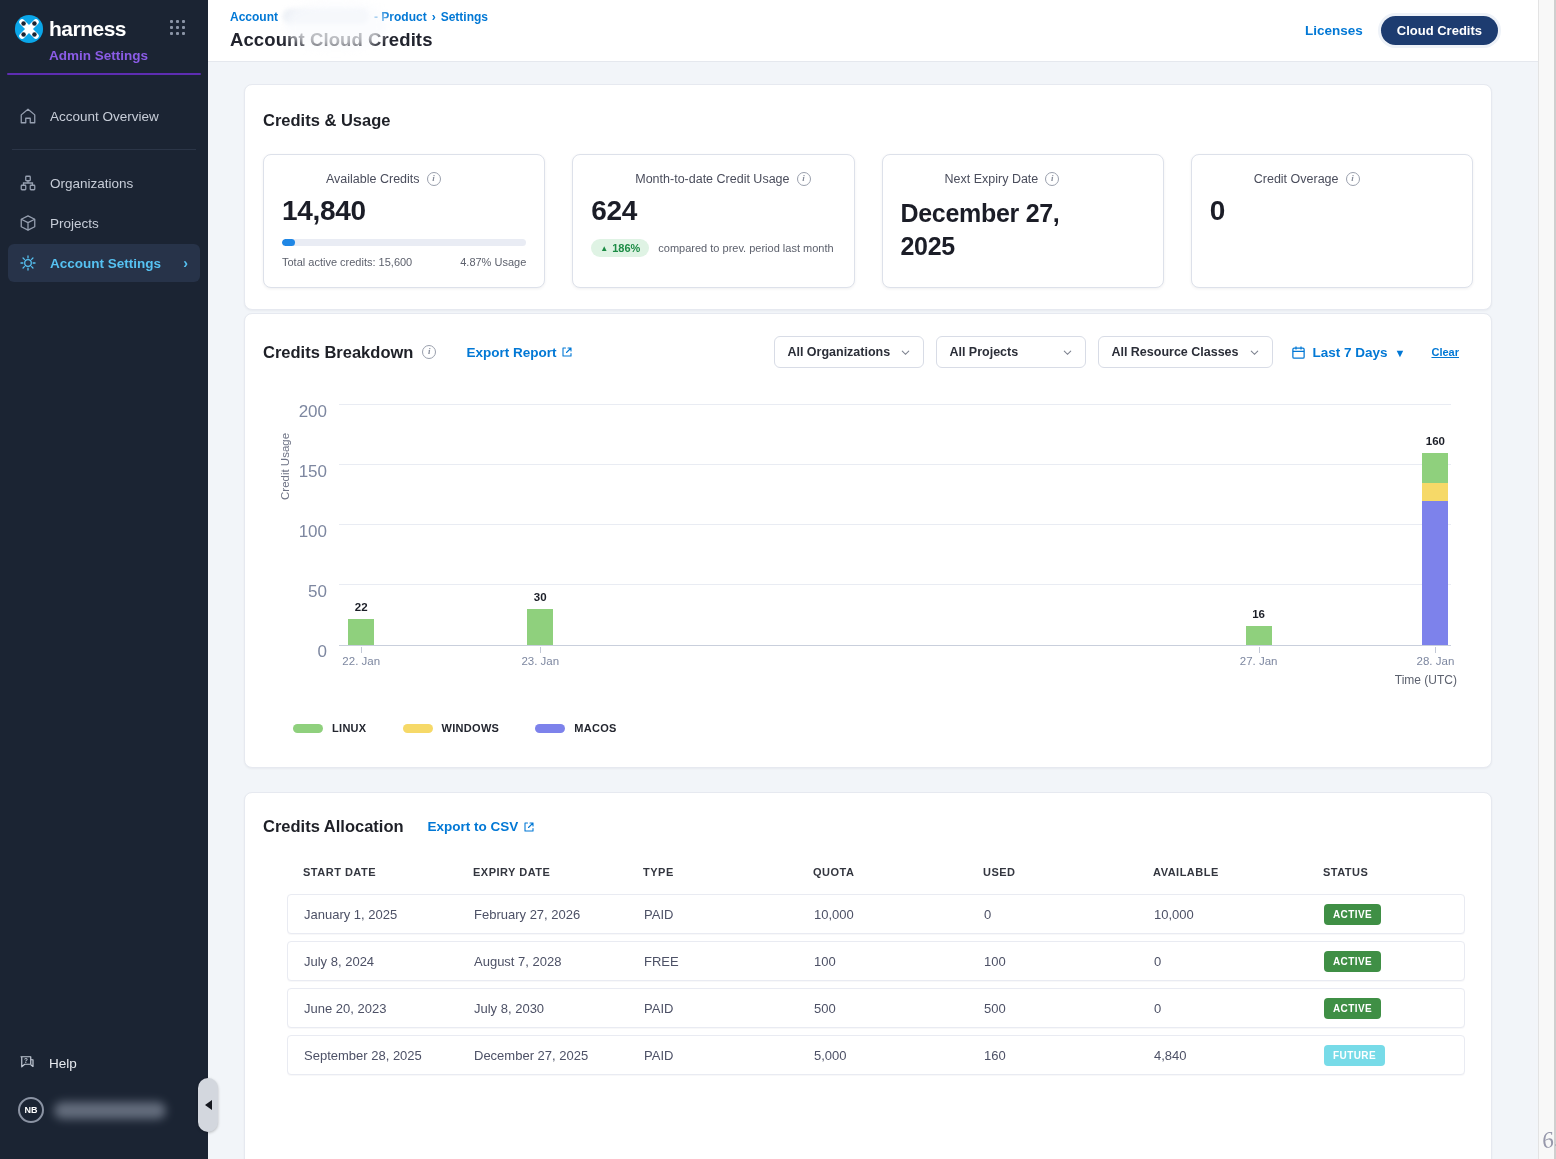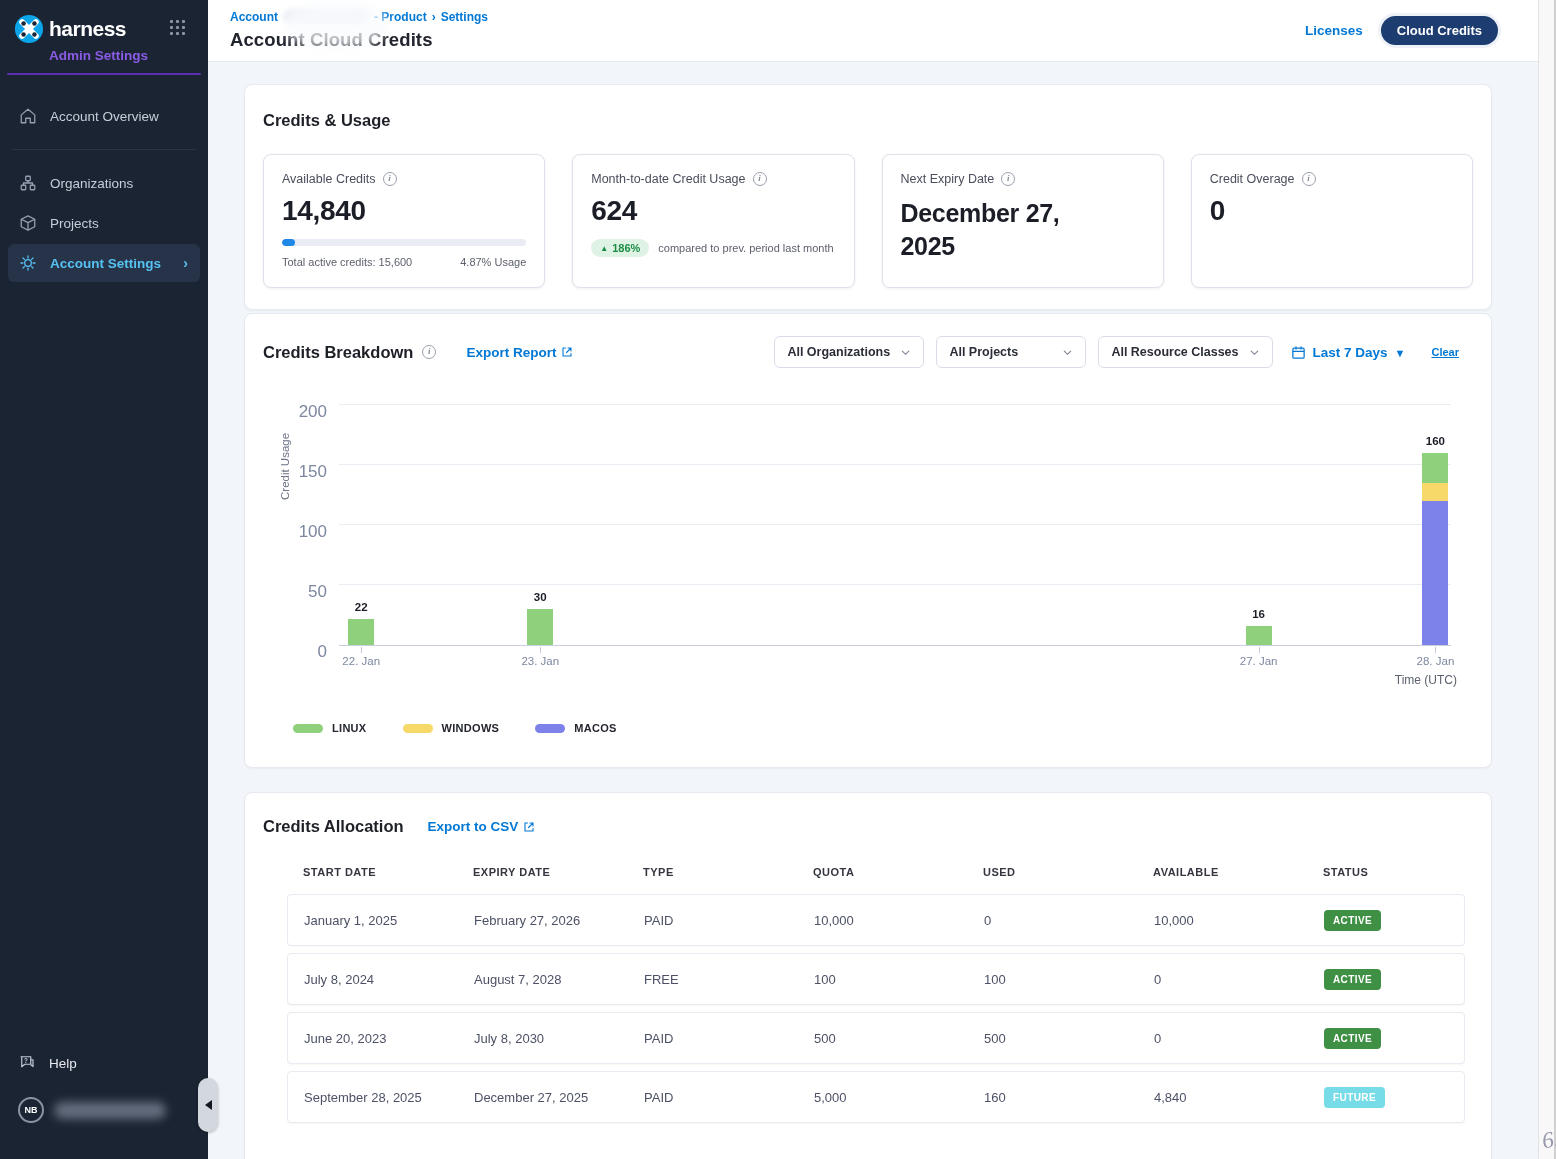--- a/index.html
+++ b/index.html
@@ -67,21 +67,21 @@
   .main { position:absolute; left:208px; top:62px; width:1330px; height:1097px; background:#f2f5f9; }
   .section {
     background:#fff; border:1px solid #e6e9f0; border-radius:8px;
     box-shadow:0 1px 2px rgba(40,41,61,.05); margin-left:36px; width:1248px; position:absolute;
   }
   .section h2 { font-size:16.5px; font-weight:700; color:#1e2027; }
   .sec-usage { top:22px; padding:26px 18px 22px 18px; height:226px; }
   .cards-row { display:flex; gap:27px; margin-top:24px; }
   .stat-card { flex:1; border:1px solid #dde1ea; border-radius:8px; background:#fff;
     box-shadow:0 1px 3px rgba(40,41,61,.07); padding:17px 18px; height:134px; position:relative; }
-  .stat-label-row { display:flex; align-items:flex-end; gap:7px; font-size:12.5px; color:#4a4d5c; }
+  .stat-label-row { display:flex; align-items:flex-end; gap:7px; font-size:12.5px; color:#4a4d5c;margin-left:44px; }
   .info-icon { width:14px; height:14px; border:1.2px solid #9aa0ad; border-radius:50%;
     color:#868c99; font:italic 700 9px/11.5px "Liberation Serif",serif; text-align:center; cursor:pointer; flex:0 0 14px;}
   .stat-value { font-size:28px; font-weight:700; color:#1b1d27; margin-top:9px; letter-spacing:-.3px; }
   .stat-value.date { font-size:25px; line-height:1.3; margin-top:11px; width:85%; }
   .progress-track { margin-top:12px; height:7px; border-radius:4px; background:#e9ecf4; overflow:hidden; }
   .progress-fill { height:100%; border-radius:4px; background:#1f87e5; }
   .stat-foot { display:flex; justify-content:space-between; margin-top:10px; font-size:11px; color:#5d616d; }
   .delta-row { display:flex; align-items:center; gap:9px; margin-top:12px; }
   .delta-badge { background:#dff3e4; color:#1c8c45; font-size:11px; font-weight:700;
     padding:3px 9px; border-radius:10px; display:flex; align-items:center; gap:4px; }
@@ -123,21 +123,21 @@
   .legend-item { display:flex; align-items:center; gap:9px; cursor:pointer; }
   .legend-swatch { width:30px; height:9px; border-radius:5px; }
   .legend-label { font-size:11px; font-weight:600; color:#23262f; letter-spacing:.3px; }
   
   .sec-alloc { top:730px; padding:24px 18px 24px 18px; height:460px; }
   .alloc-header { display:flex; align-items:center; gap:24px; }
   .table-wrap { margin:30px 8px 0 24px; }
   .tgrid { display:grid; grid-template-columns:170px 170px 170px 170px 170px 170px 1fr; align-items:center; }
   .thead { padding:0 0 16px 0; }
   .th { font-size:11px; font-weight:700; color:#33363f; letter-spacing:.5px; padding-left:16px; }
-  .trow { background:#fff; border:1px solid #e9ebf2; border-radius:4px; height:52px; margin-bottom:7px;
+  .trow { background:#fff; border:1px solid #e9ebf2; border-radius:4px; height:40px; margin-bottom:7px;
     box-shadow:0 1px 1px rgba(40,41,61,.03); }
   .td { font-size:13px; color:#4d5166; padding-left:16px; }
   .status-badge { display:inline-block; color:#fff; font-size:10px; font-weight:700;
     letter-spacing:.4px; padding:5px 9px; border-radius:4px; }
   
   .scroll-gutter { position:absolute; right:0; top:0; width:18px; height:1159px;
     background:#f8f8f8; border-left:1px solid #e3e3e3; z-index:8; }
   .scroll-gutter .edge { position:absolute; right:0; top:0; width:2px; height:100%; background:#cfcfcf; }
   
   .pen-mark { position:absolute; right:-3px; bottom:8px; z-index:9; color:#5c5f7d; opacity:.62;

